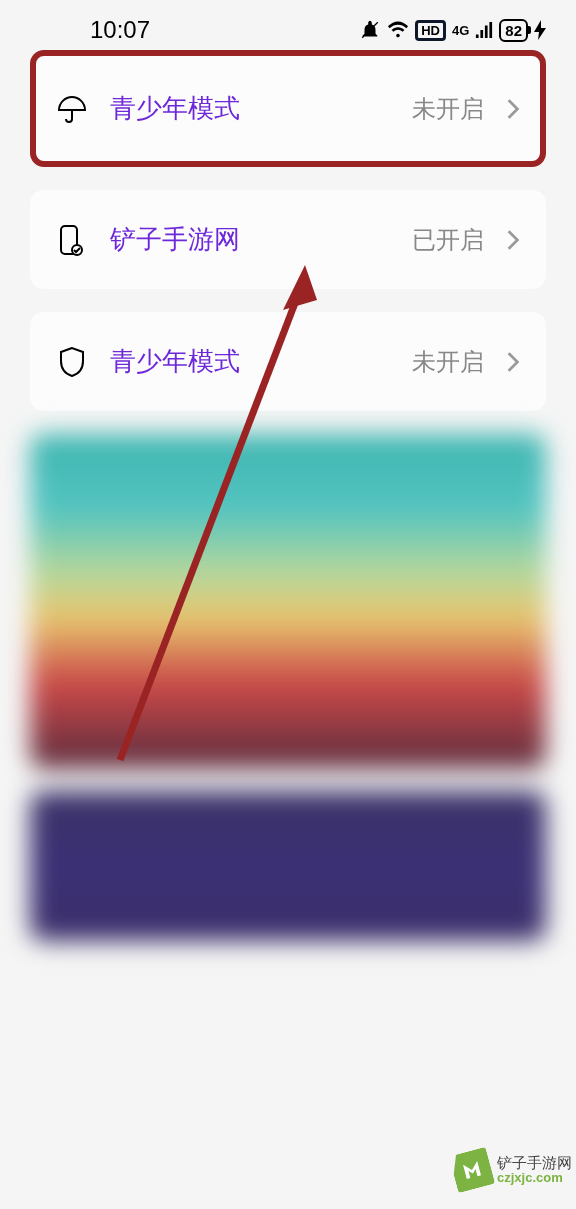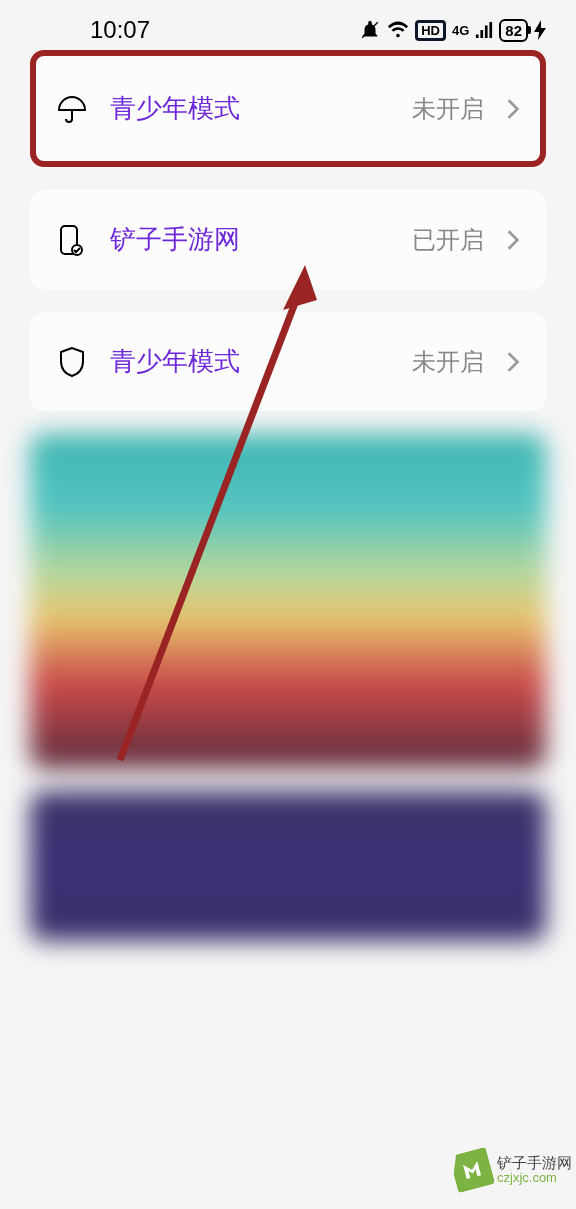--- a/index.html
+++ b/index.html
@@ -148,20 +148,21 @@
       line-height: 1.1;
     }
     .watermark-title {
       font-size: 15px;
       color: #444;
       font-weight: 500;
     }
     .watermark-url {
       font-size: 13px;
       color: #7cb342;
+      font-weight: bold;
     }
     .battery-box {
       border: 2px solid #000;
       border-radius: 6px;
       padding: 1px 4px;
       font-size: 15px;
       font-weight: 600;
       display: inline-flex;
       align-items: center;
       position: relative;

